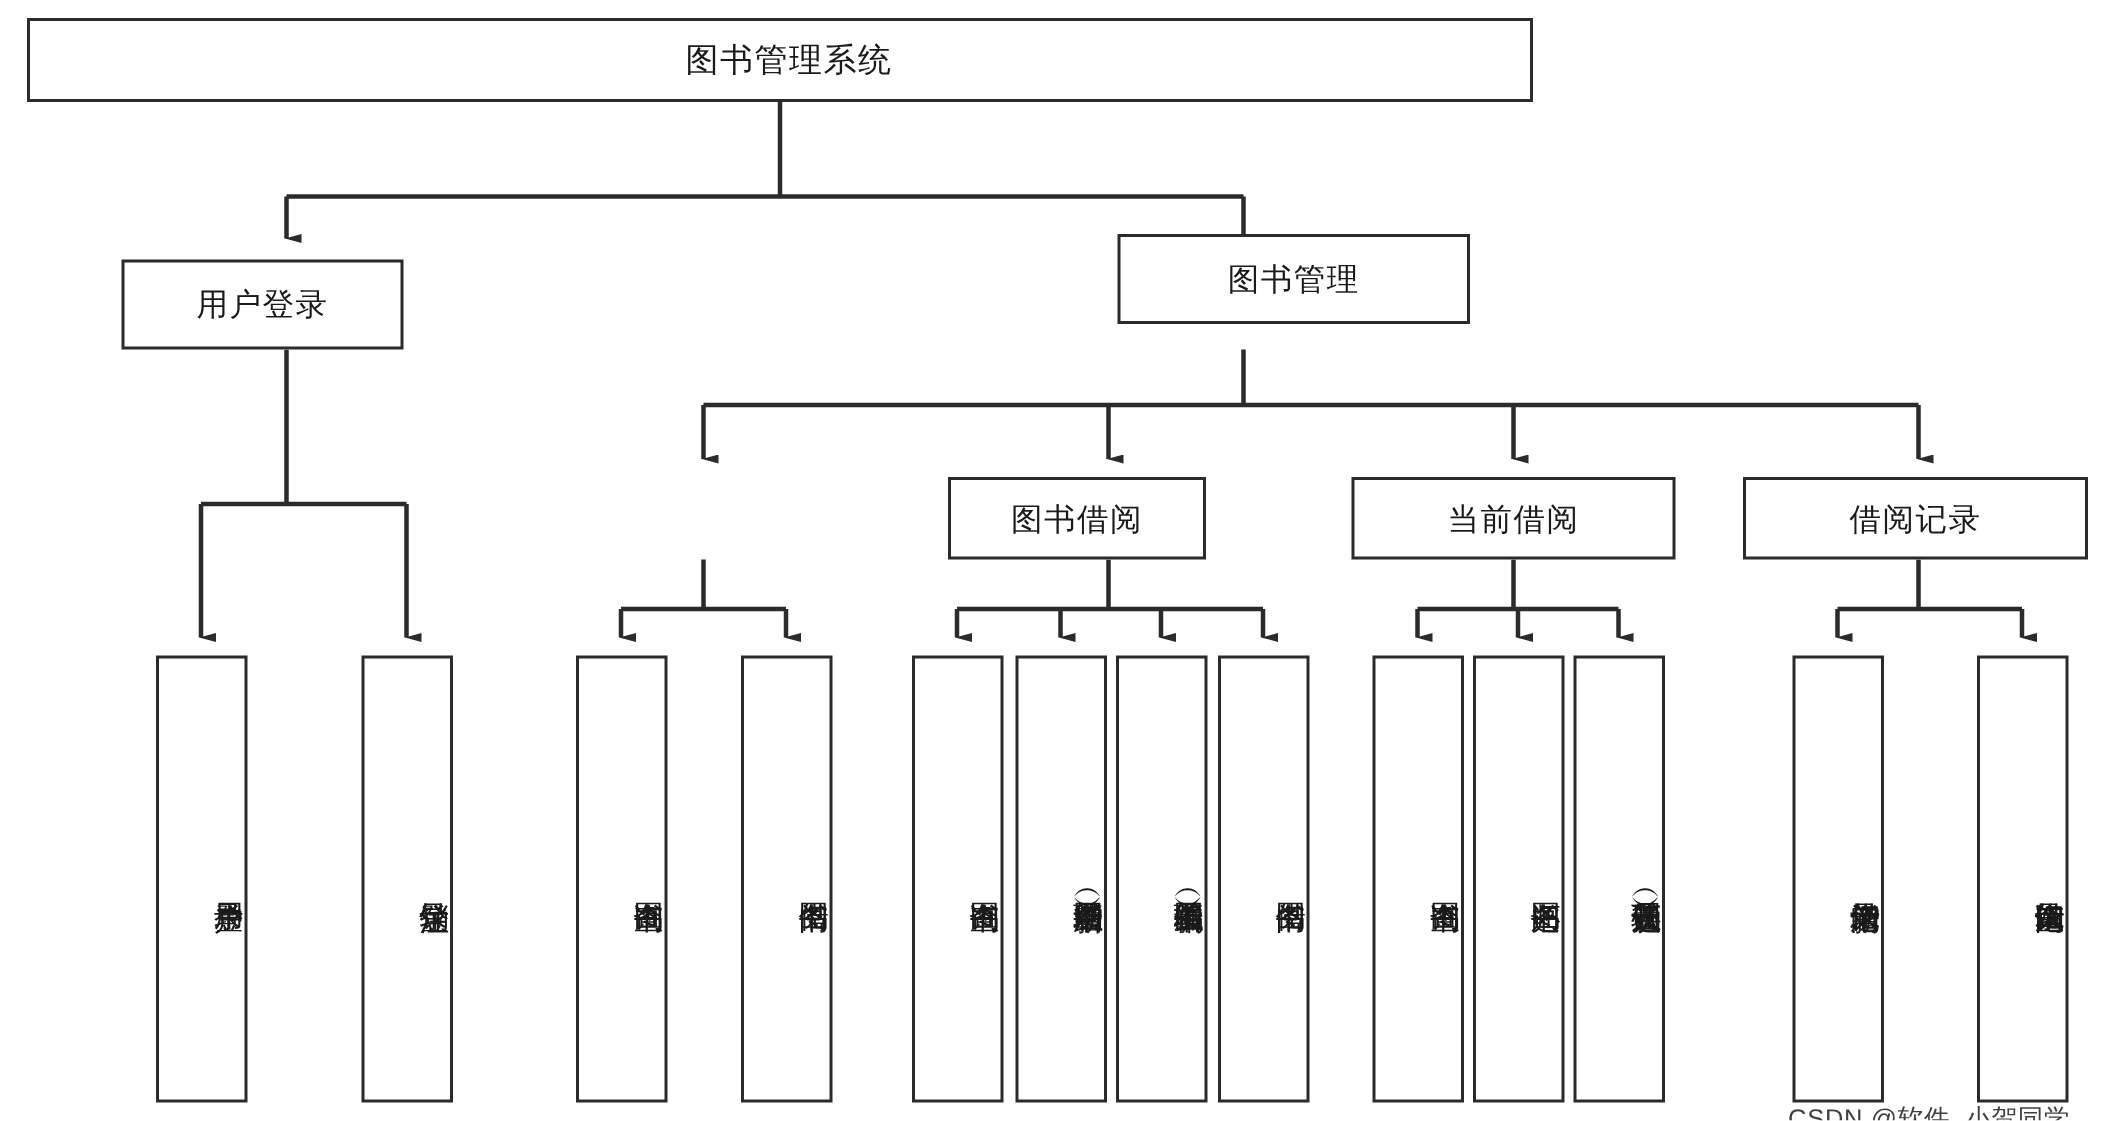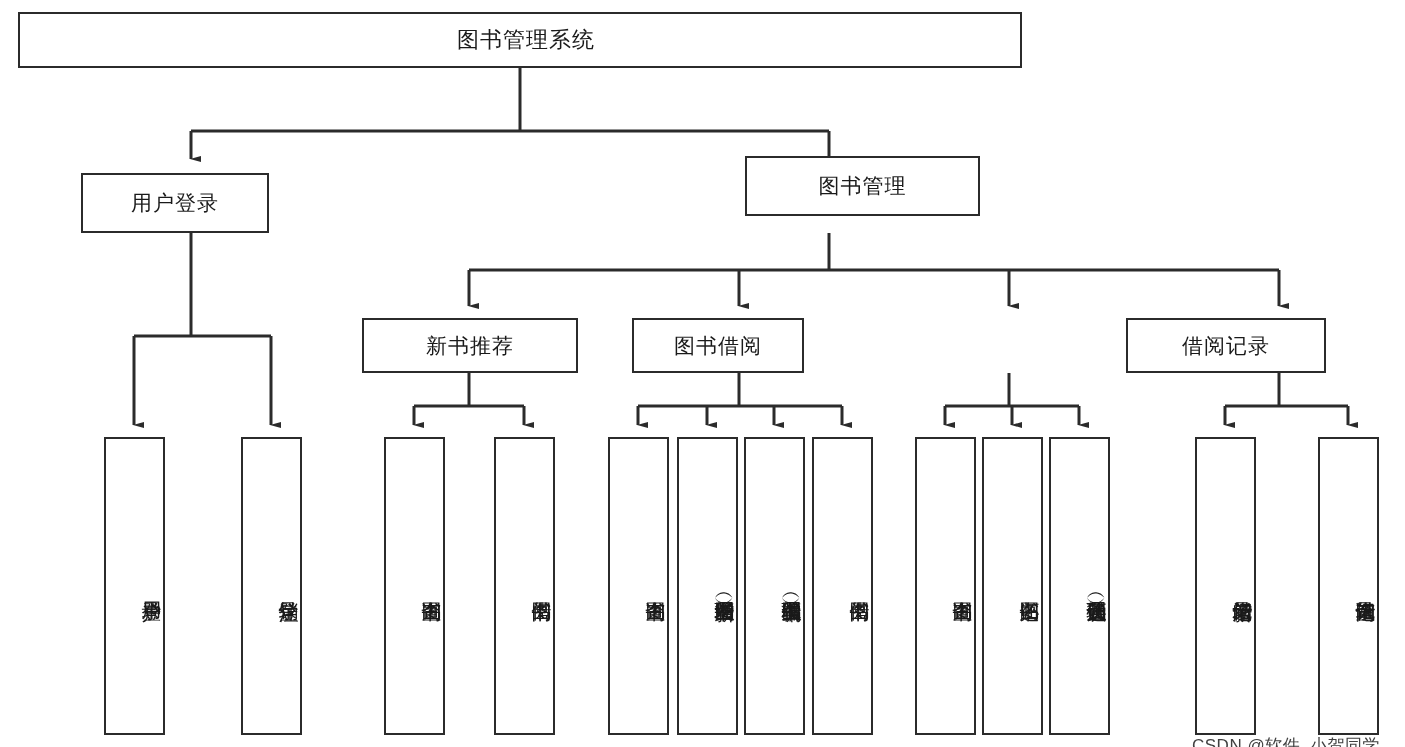--- a/index.html
+++ b/index.html
@@ -123,27 +123,27 @@
     <span>图书管理系统</span>
   </div>
 
   <div class="node h" style="left:81px; top:173px; width:188px; height:60px;">
     <span>用户登录</span>
   </div>
   <div class="node h" style="left:712px; top:156px; width:235px; height:60px;margin-left:33px;">
     <span>图书管理</span>
   </div>
 
-  <div class="node h" style="left:362px; top:318px; width:216px; height:55px;">
-    <span>新书推荐</span>
-  </div>
   <div class="node h" style="left:632px; top:318px; width:172px; height:55px;">
     <span>图书借阅</span>
   </div>
-  <div class="node h" style="left:1126px; top:318px; width:200px; height:55px;">
+  <div class="node h" style="left:901px; top:318px; width:216px; height:55px;">
+    <span>当前借阅</span>
+  </div>
+  <div class="node h" style="left:1162px; top:318px; width:230px; height:55px;">
     <span>借阅记录</span>
   </div>
 
   <div class="node v" style="left:104px; top:437px; width:61px; height:298px;">
     <span>用户登录</span>
   </div>
   <div class="node v" style="left:241px; top:437px; width:61px; height:298px;">
     <span>注销登录</span>
   </div>
 

